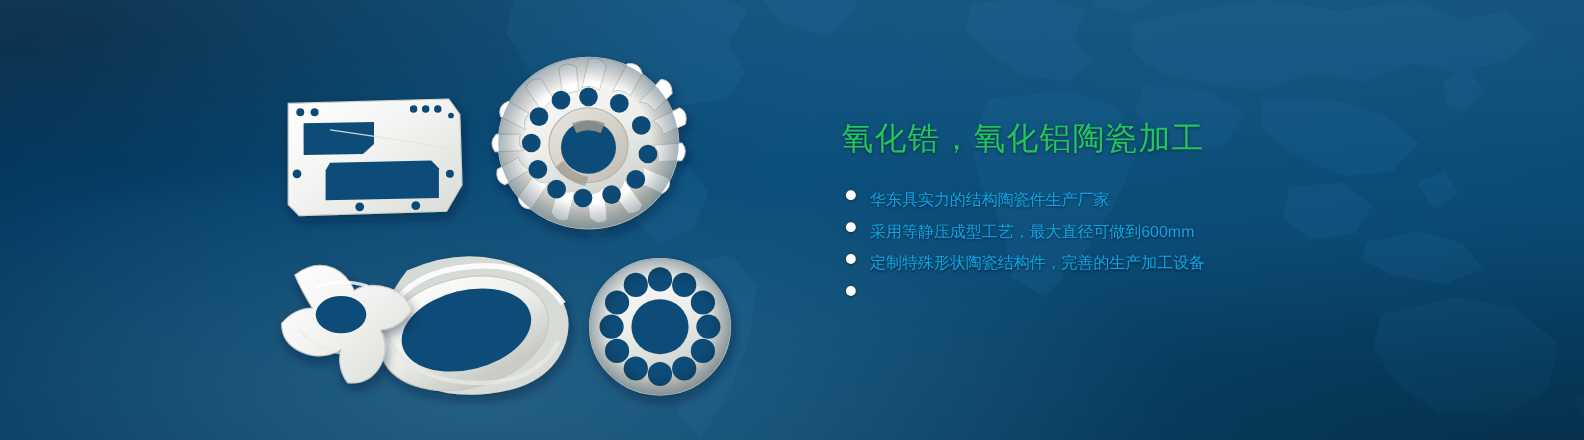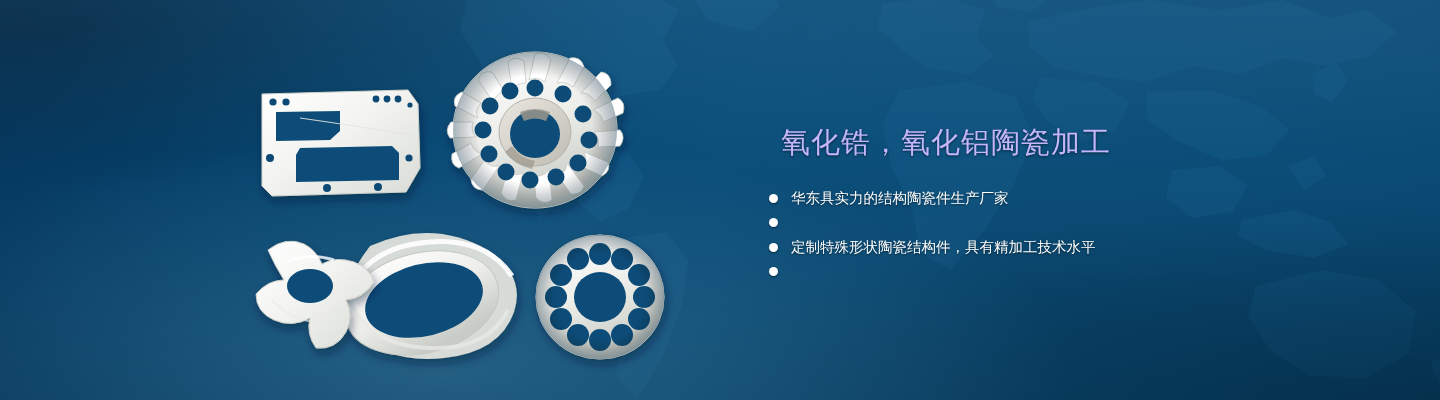--- a/index.html
+++ b/index.html
@@ -42,39 +42,39 @@
 
   
   .parts{position:absolute;left:0;top:0;width:760px;height:400px;}
   .parts svg{width:100%;height:100%;display:block;}
 
   
   .copy{
     position:absolute;left:765px;top:106px;width:640px;
   }
   .headline{
-    margin:16px;
+    margin:0;
     font-size:29px;
     line-height:40px;
     letter-spacing:1px;
     font-weight:400;
-    color:#c4b5fd;
+    color:#22c55e;
     text-shadow:0 1px 3px rgba(0,0,0,.55);
     white-space:nowrap;
   }
   .bullets{
     list-style:none;
     margin:27px 0 0 4px;padding:0;
   }
   .bullets li{
-    display:flex;align-items:center;
+    display:flex;align-items:flex-start;
     margin:0 0 11px 0;
     font-size:14.5px;
     line-height:18px;
-    color:#ffffff;
+    color:#0ea5e9;
     text-shadow:0 1px 2px rgba(0,0,0,.5);
     white-space:nowrap;
   }
   .dot{
     flex:0 0 auto;
     width:9px;height:9px;border-radius:50%;
     background:#ffffff;
     margin-right:13px;
     box-shadow:0 1px 2px rgba(0,0,0,.45);
   }
@@ -260,24 +260,25 @@
 
   <div class="copy">
     <h1 class="headline">氧化锆，氧化铝陶瓷加工</h1>
     <ul class="bullets">
       <li>
         <span class="dot"></span>
         <span>华东具实力的结构陶瓷件生产厂家</span>
       </li>
       <li>
         <span class="dot"></span>
-      </li>
-      <li>
-        <span class="dot"></span>
-        <span>定制特殊形状陶瓷结构件，具有精加工技术水平</span>
+        <span>采用等静压成型工艺，最大直径可做到600mm</span>
+      </li>
+      <li>
+        <span class="dot"></span>
+        <span>定制特殊形状陶瓷结构件，完善的生产加工设备</span>
       </li>
       <li>
         <span class="dot"></span>
       </li>
     </ul>
   </div>
 
 </div>
 
 </body></html>

